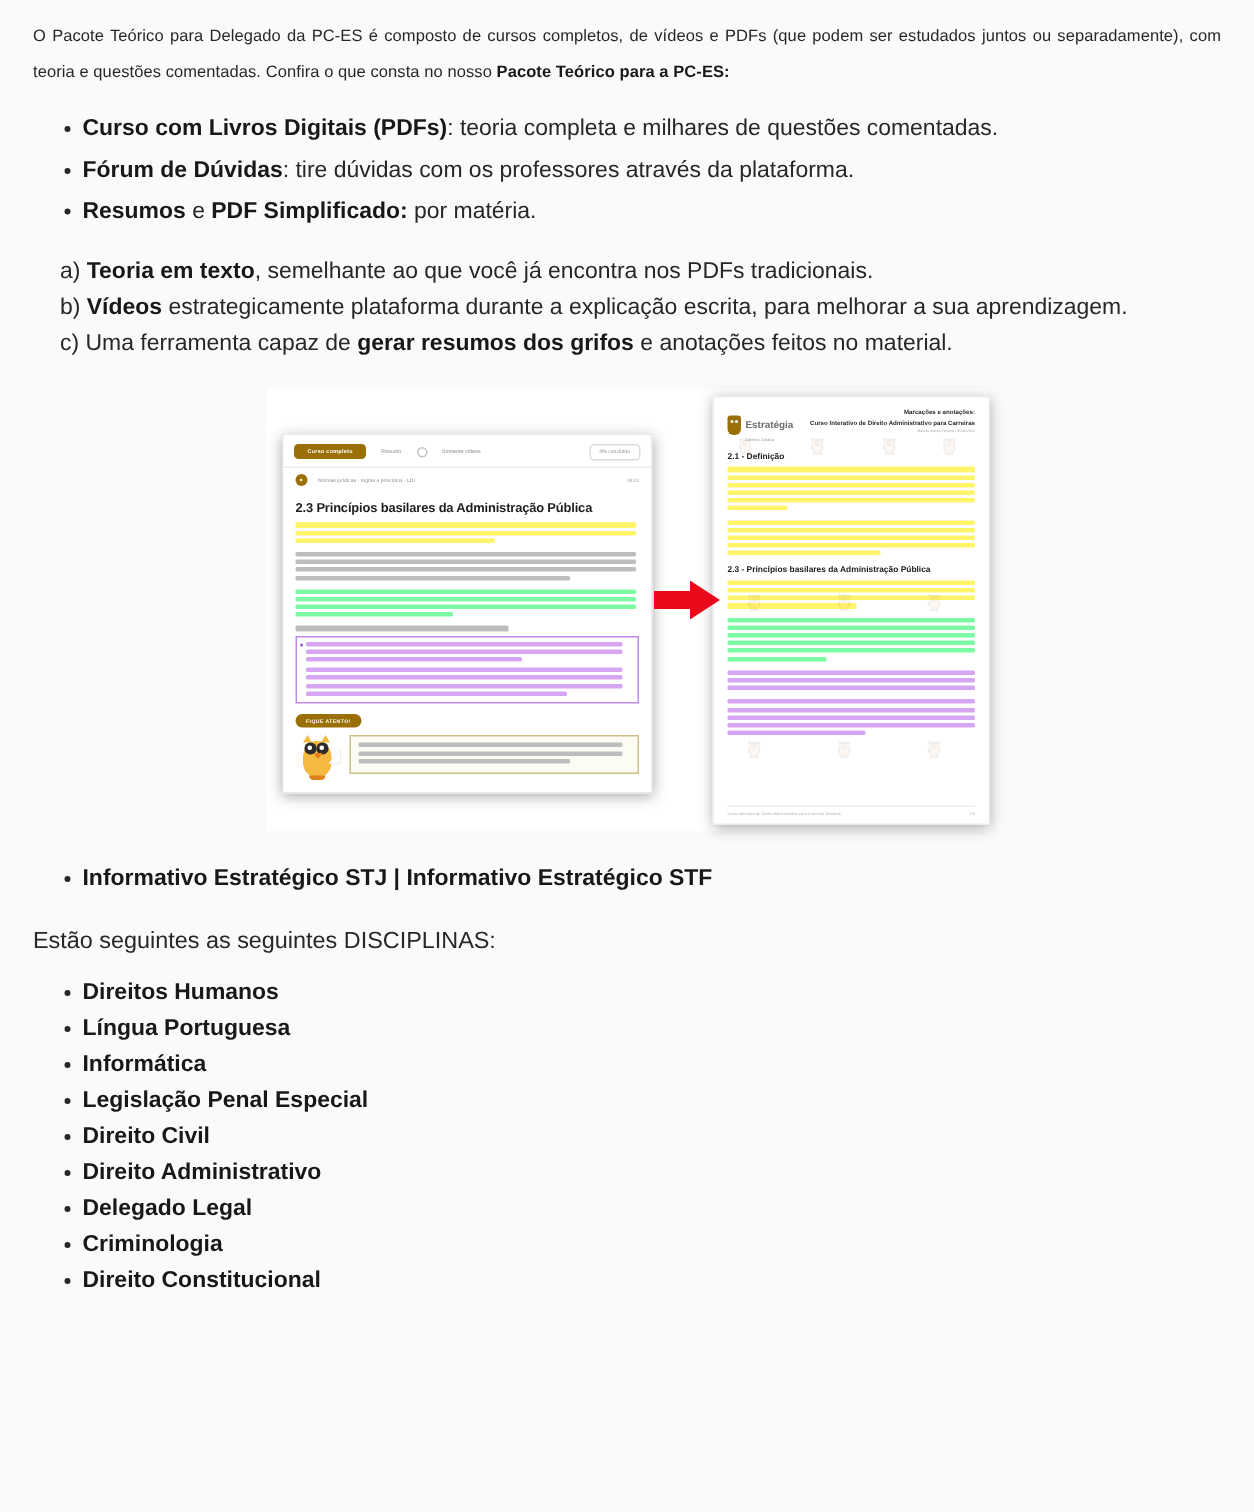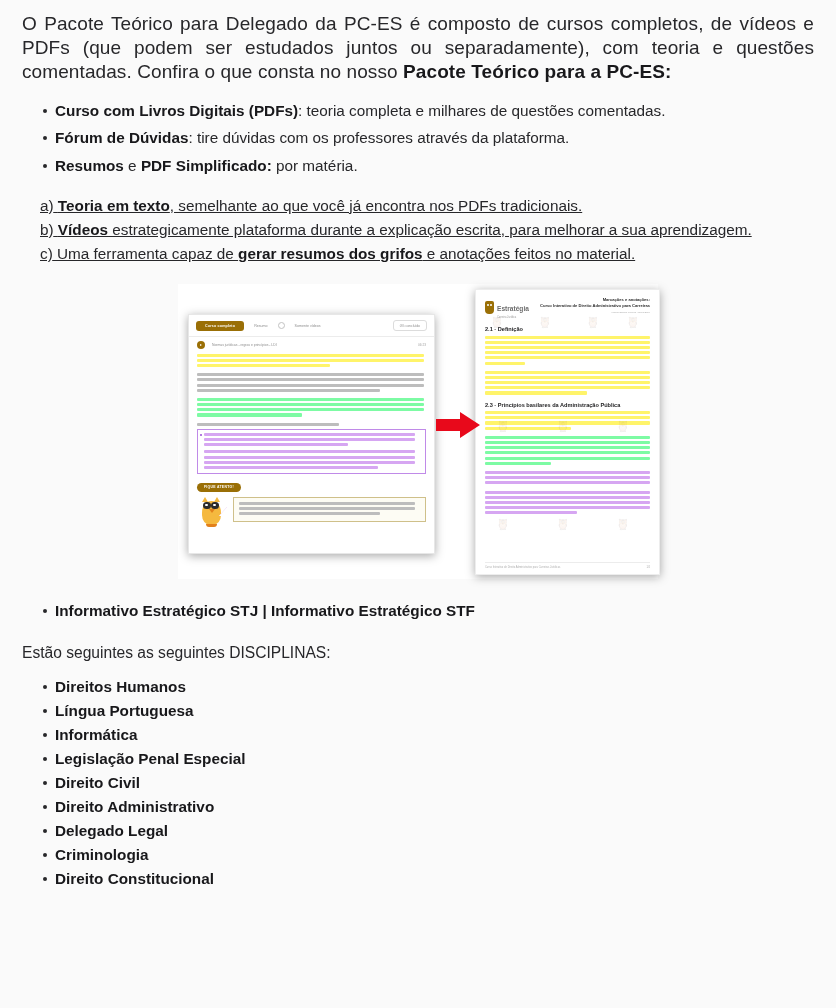--- a/index.html
+++ b/index.html
@@ -17,21 +17,21 @@
   }
   .page {
     width: 836px;
     height: 1008px;
     box-sizing: border-box;
     padding: 12px 22px 0 22px;
     background: #fafafa;
   }
   p.intro {
     margin: 0 0 12px 0;
-    font-size: 19px;
+    font-size: 11px;
     line-height: 24.2px;
     text-align: justify;
     color: #27272a;
     letter-spacing: 0.005em;
   }
   strong { font-weight: 700; color: #18181b; }
 
   ul.feature-list {
     list-style: none;
     margin: 14px 0 0 0;
@@ -56,21 +56,20 @@
     background: #27272a;
   }
   .ldi-cont {
     font-size: 15.3px;
     line-height: 24px;
   }
   ol.alpha {
     list-style: none;
     margin: 16px 0 0 0;
     padding: 0;
-    text-decoration: underline;
   }
   ol.alpha > li {
     font-size: 15.3px;
     line-height: 24px;
     padding-left: 18px;
     margin-bottom: 0px;
     color: #27272a;
   }
 
   
@@ -329,20 +328,21 @@
         <span class="lp-tab">Resumo</span>
         <span class="lp-dot-ico"></span>
         <span class="lp-tab">Somente vídeos</span>
         <span class="lp-progress">0% concluído</span>
       </div>
       <div class="lp-lessonrow">
         <span class="lp-play"></span>
         <span class="lp-lesson-txt">Normas jurídicas - regras e princípios - LDI</span>
         <span class="lp-time">06:23</span>
       </div>
+      <div class="lp-h2">2.3 Princípios basilares da Administração Pública</div>
       <div class="lp-body">
         <div class="tl yellow" style="width:99%"></div>
         <div class="tl yellow" style="width:99%"></div>
         <div class="tl yellow" style="width:58%"></div>
         <div class="para-gap"></div>
         <div class="tl txt" style="width:99%"></div>
         <div class="tl txt" style="width:99%"></div>
         <div class="tl txt" style="width:99%"></div>
         <div class="tl txt" style="width:80%"></div>
         <div class="para-gap"></div>

